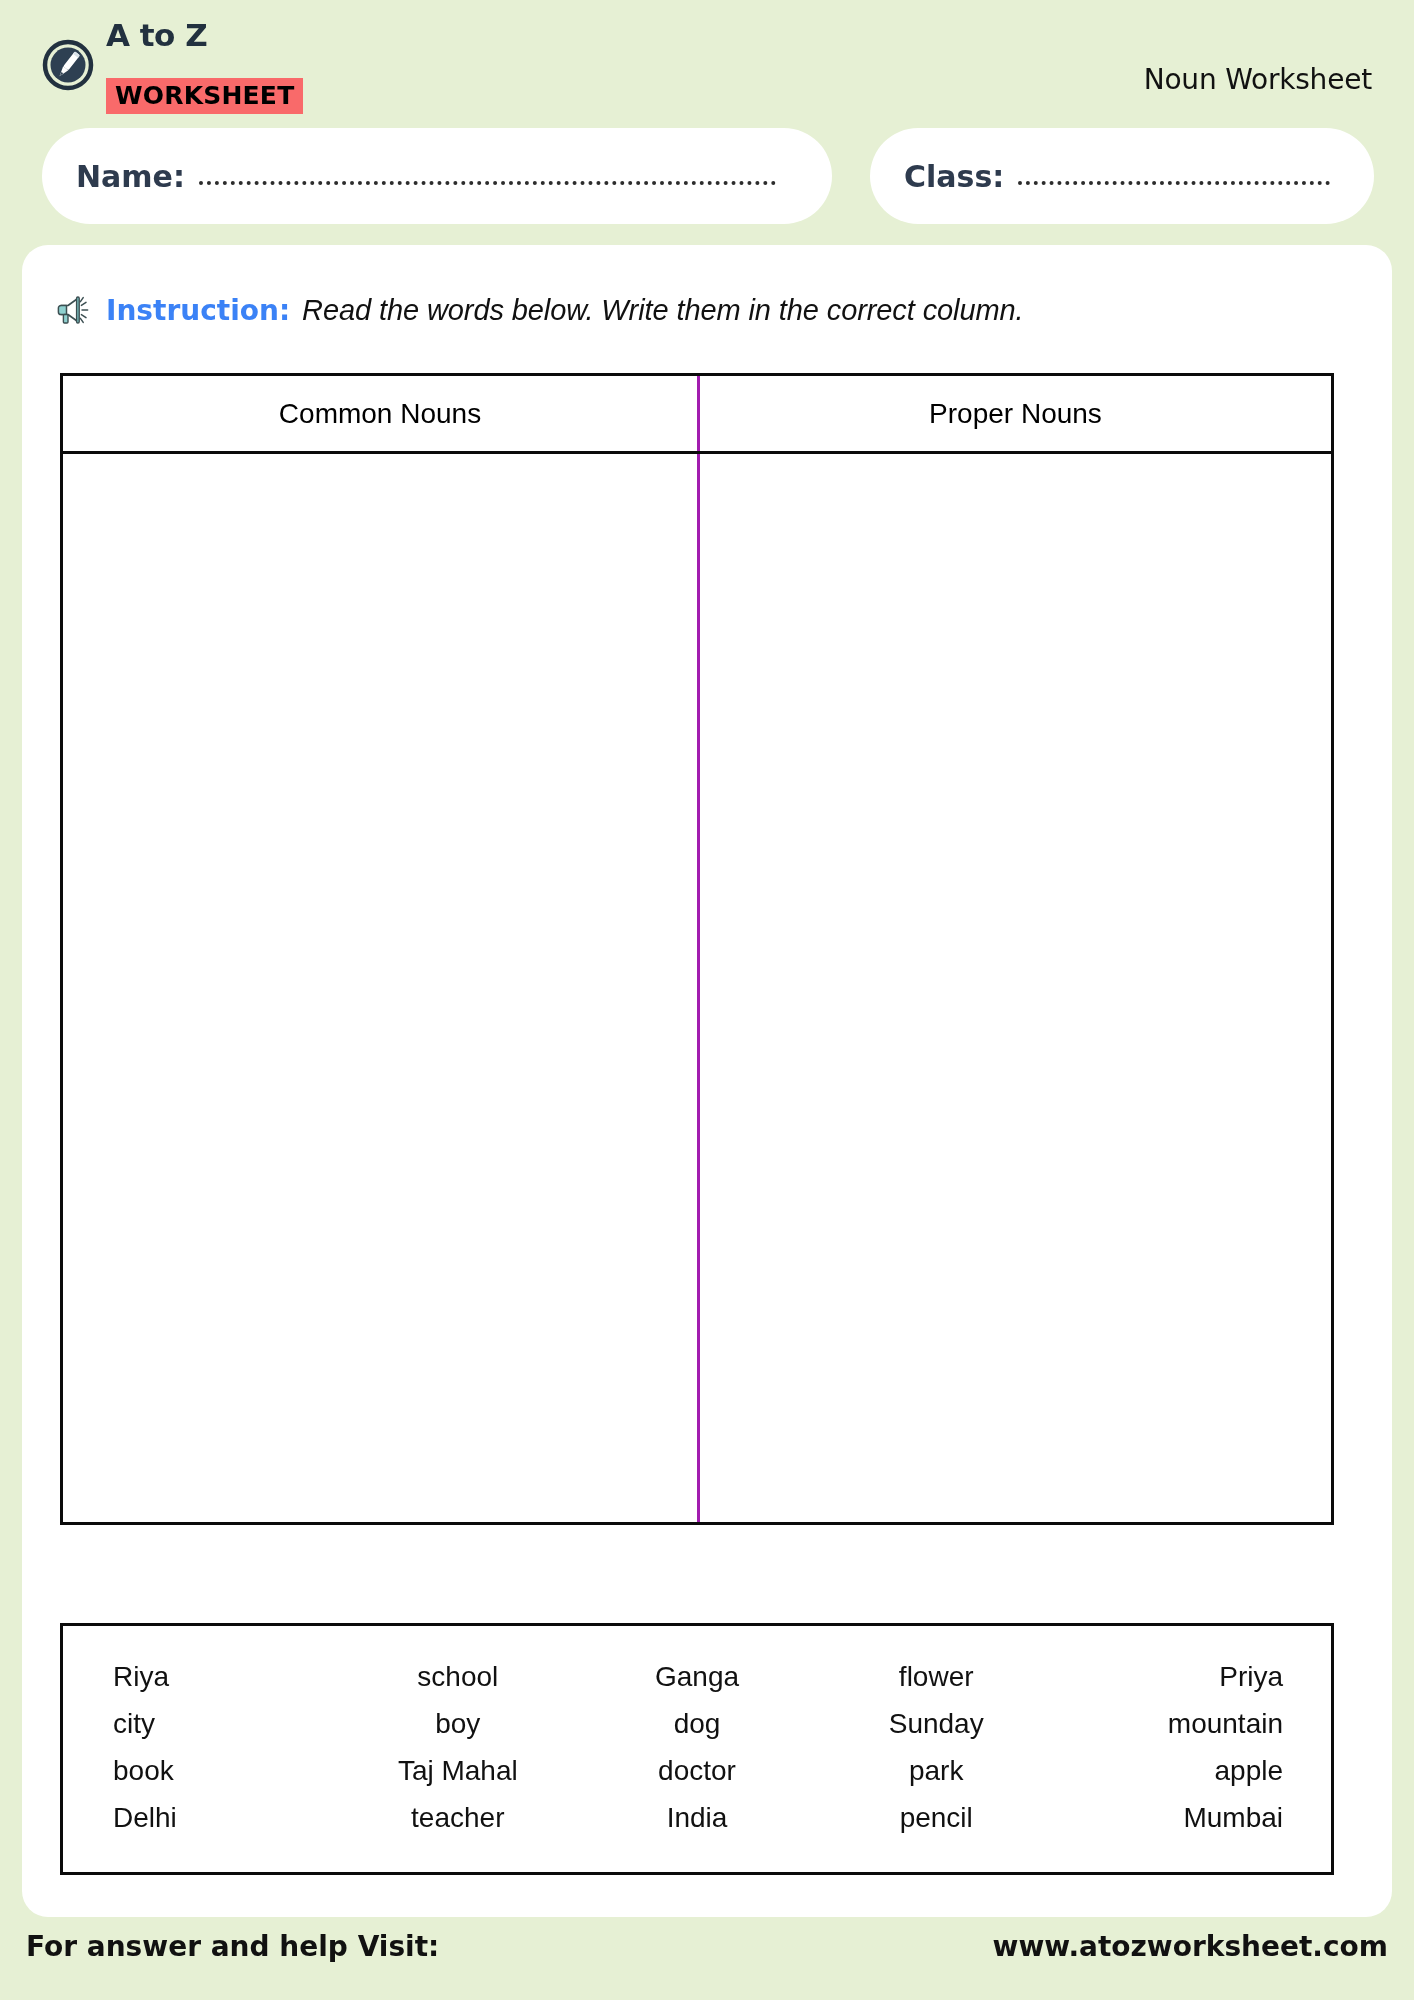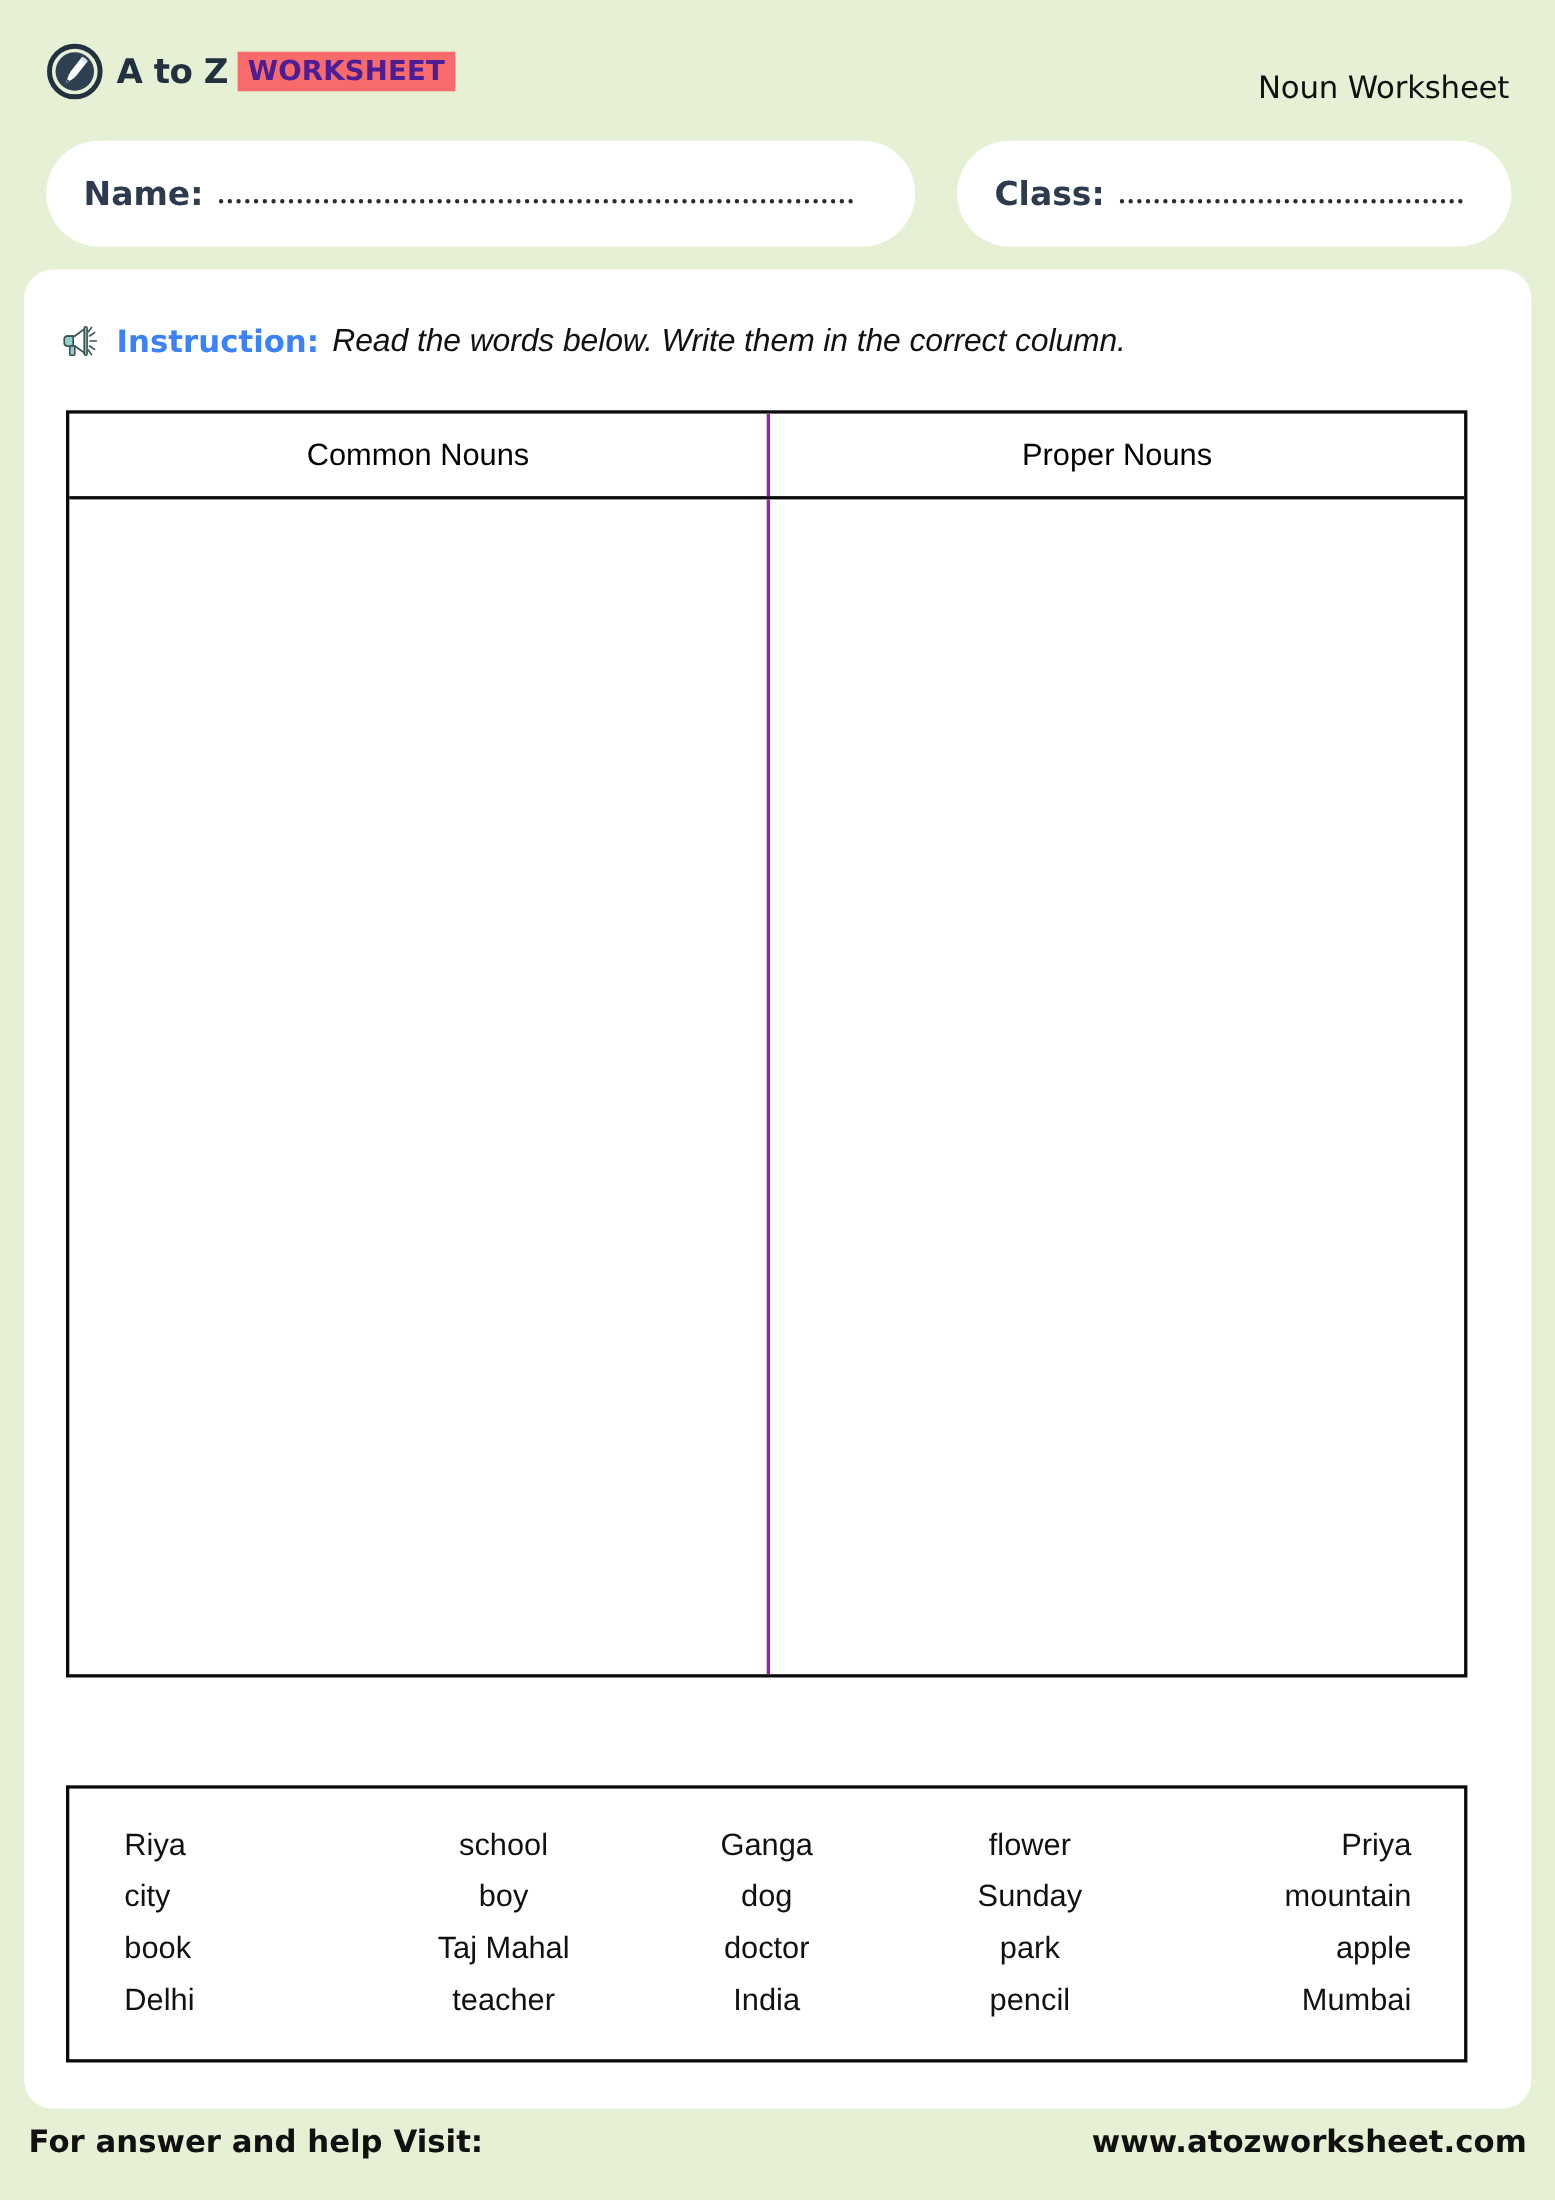--- a/index.html
+++ b/index.html
@@ -37,36 +37,37 @@
 
   .brand-mark {
     width: 52px;
     height: 52px;
     flex: 0 0 52px;
   }
 
   .brand-text {
     display: flex;
     align-items: flex-start;
-    gap: 9px;
+    gap: 25px;
+    flex-direction: column;
   }
 
   .brand-atoz {
     font-family: "DejaVu Sans", sans-serif;
     font-weight: 700;
     font-size: 31px;
     color: #22313f;
     letter-spacing: -0.5px;
   }
 
   .brand-worksheet {
     font-family: "DejaVu Sans", sans-serif;
     font-weight: 700;
     font-size: 25px;
-    color: #4c1d95;
+    color: #000000;
     background: #f96a6a;
     padding: 3px 9px 4px 9px;
     letter-spacing: 0.2px;
   }
 
   .page-title {
     font-family: "DejaVu Sans", sans-serif;
     font-weight: 400;
     font-size: 28px;
     color: #111111;

